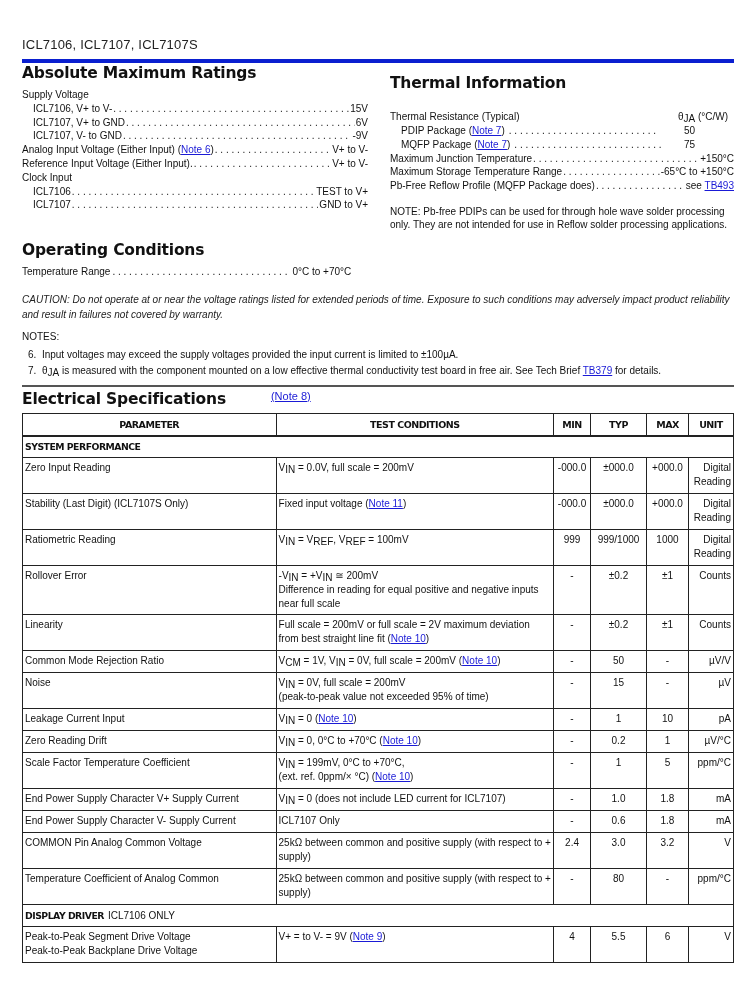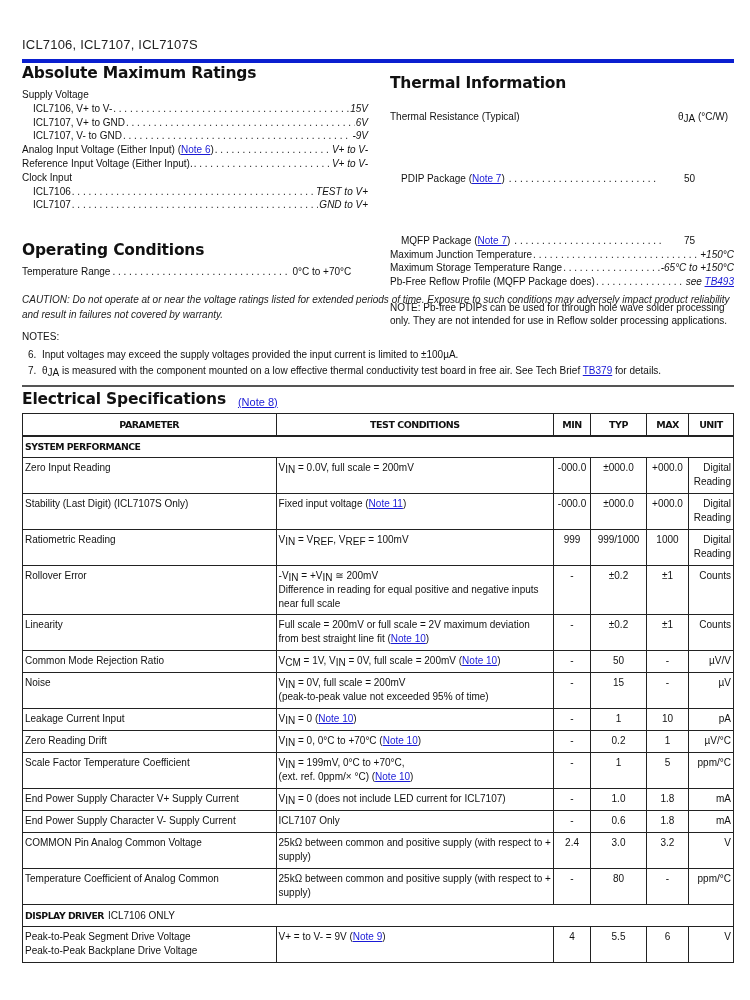--- a/index.html
+++ b/index.html
@@ -9,38 +9,38 @@
   .hdr-title { position: absolute; left: 22px; top: 37px; font-size: 13px; letter-spacing: 0.2px; color: #222; }
   .hdr-bar { position: absolute; left: 22px; top: 59px; width: 712px; height: 4px; background: #0a1fd0; }
   .h2 { font-family: "DejaVu Sans", sans-serif; font-weight: bold; font-size: 15.5px; letter-spacing: -0.2px; color: #111; }
   .col-left { position: absolute; left: 22px; top: 64px; width: 346px; }
   .col-right { position: absolute; left: 390px; top: 74px; width: 344px; }
   .spec-line { display: flex; align-items: baseline; font-size: 10px; line-height: 13.8px; white-space: nowrap; }
   .spec-line.indent { padding-left: 11px; }
   .spec-line .lbl { flex: 0 0 auto; }
   .spec-line .dots { flex: 1 1 auto; overflow: hidden; white-space: nowrap; letter-spacing: 2.2px; color: #222; margin: 0 1px; }
   .spec-line .dots::before { content: ". . . . . . . . . . . . . . . . . . . . . . . . . . . . . . . . . . . . . . . . . . . . . . . . . . . . . . . . . . . . . . . . . . . . . . . . . . . . . . . ."; letter-spacing: 0; }
-  .spec-line .val { flex: 0 0 auto; text-align: right; font-style: italic; }
+  .spec-line .val { flex: 0 0 auto; text-align: right; }
   .spec-plain { font-size: 10px; line-height: 13.8px; }
   .thermal-head { display: flex; justify-content: space-between; font-size: 10px; line-height: 14px; margin-top: 18px; }
-  .pkg-line { display: flex; align-items: flex-end; font-size: 10px; line-height: 13.8px; padding-left: 11px; white-space: nowrap; margin-top: 48px; }
+  .pkg-line { display: flex; align-items: flex-end; font-size: 10px; line-height: 13.8px; padding-left: 11px; white-space: nowrap; }
   .pkg-line .dots { width: 150px; overflow: hidden; white-space: nowrap; margin-left: 4px; }
   .pkg-line .dots::before { content: ". . . . . . . . . . . . . . . . . . . . . . . . . . . . . . . . . . . . . ."; }
   .pkg-line .val { margin-left: auto; width: 50px; text-align: left; }
   .note-box { font-size: 10px; line-height: 13.5px; margin-top: 12px; }
   .op-block { position: absolute; left: 22px; top: 241px; width: 360px; }
   .op-line { display: flex; align-items: baseline; font-size: 10px; line-height: 14px; margin-top: 6px; white-space: nowrap; }
   .op-line .dots { width: 178px; overflow: hidden; white-space: nowrap; margin: 0 2px; }
   .op-line .dots::before { content: ". . . . . . . . . . . . . . . . . . . . . . . . . . . . . . . . . . . . . . . . . . . ."; }
   .caution { position: absolute; left: 22px; top: 292px; width: 715px; font-size: 10px; line-height: 15px; font-style: italic; color: #222; }
   .notes { position: absolute; left: 22px; top: 330px; width: 715px; font-size: 10px; }
   .notes-title { line-height: 13px; margin-bottom: 4px; }
   .note-item { line-height: 15.5px; padding-left: 6px; }
   .rule { position: absolute; left: 22px; top: 385px; width: 712px; height: 2px; background: #555; }
-  .es-title { position: absolute; left: 22px; top: 390px; display: flex; align-items: flex-end; }
+  .es-title { position: absolute; left: 22px; top: 390px; display: flex; align-items: flex-start; gap: 33px; }
   .es-title .h2 { font-size: 15.5px; }
   .es-title .note8 { font-size: 11px; margin-left: 12px; }
   table.spec { position: absolute; left: 22px; top: 413px; width: 712px; border-collapse: collapse; font-size: 10px; }
   table.spec td, table.spec th { border: 1px solid #222; vertical-align: top; padding: 3px 2px 2px 2px; line-height: 13.8px; }
   table.spec th { font-family: "DejaVu Sans", sans-serif; font-size: 9.5px; font-weight: bold; letter-spacing: -0.5px; text-align: center; height: 22px; vertical-align: middle; border-bottom: 2px solid #222; }
   table.spec td.num { text-align: center; }
   table.spec td.unit { text-align: right; }
   table.spec tr.section td { font-family: "DejaVu Sans", sans-serif; font-size: 9.3px; font-weight: bold; letter-spacing: -0.5px; height: 22px; vertical-align: middle; }
   table.spec tr.section td .sub { font-family: "Liberation Sans", sans-serif; font-weight: normal; letter-spacing: 0; font-size: 10px; margin-left: 4px; }
   sub { font-size: 10px; vertical-align: -2px; line-height: 0; }

